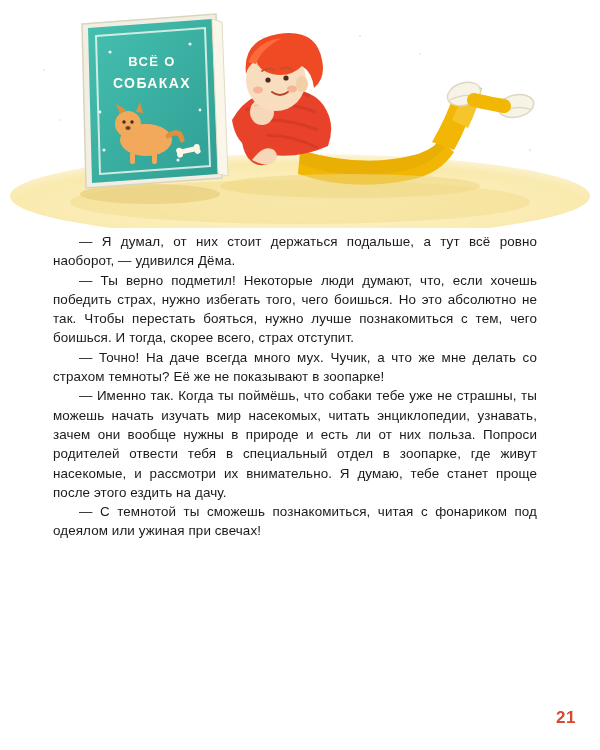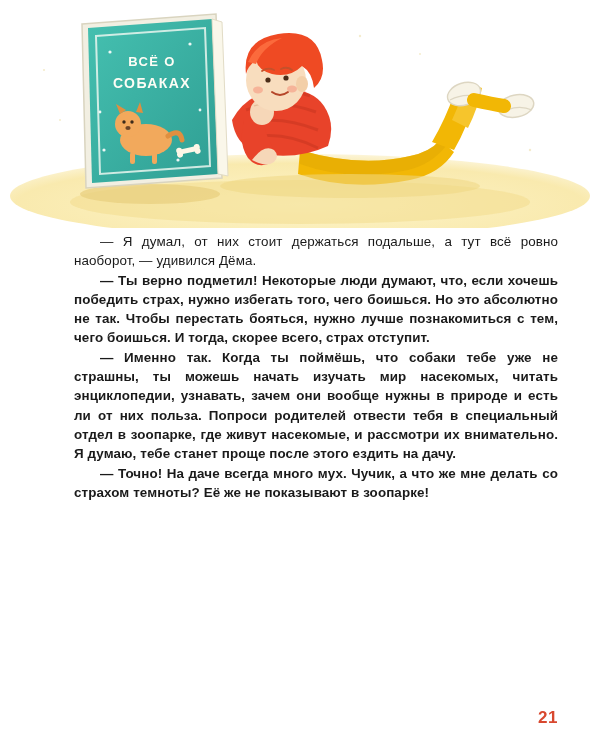--- a/index.html
+++ b/index.html
@@ -28,41 +28,41 @@
     height: 228px;
     overflow: hidden;
     background: #ffffff;
   }
   .illus-svg { display: block; }
 
   
   .text-body {
     position: absolute;
     top: 232px;
-    left: 74px;
+    left: 53px;
     width: 484px;
   }
   .para {
     margin: 0 0 0 0;
     font-family: "Liberation Sans", sans-serif;
     font-size: 13.4px;
     line-height: 19.3px;
     color: #1a1a1a;
     text-align: justify;
     text-indent: 26px;
     letter-spacing: 0.1px;
     -webkit-hyphens: manual;
     hyphens: manual;
   }
-  .para + .para { margin-top: 0px; font-weight: bold; }
+  .para + .para { margin-top: 0px; }
 
   
   .page-number {
     position: absolute;
-    right: 42px;
+    right: 24px;
     bottom: 22px;
     font-family: "Liberation Sans", sans-serif;
     font-size: 17px;
     font-weight: bold;
     color: #d8482f;
     letter-spacing: 0.5px;
   }
 </style>
 </head>
 <body>
@@ -188,19 +188,20 @@
         <circle cx="530" cy="150" r="1.2"></circle>
         <circle cx="60" cy="120" r="1"></circle>
         <circle cx="44" cy="70" r="1.1"></circle>
       </g>
     </svg>
   </div>
 
   <div class="text-body">
     <p class="para">— Я думал, от них стоит держаться подальше, а тут всё ровно наоборот, — удивился Дёма.</p>
     <p class="para">— Ты верно подметил! Некоторые люди думают, что, если хочешь победить страх, нужно избегать того, чего боишься. Но это абсолютно не так. Чтобы перестать бояться, нужно лучше познакомиться с тем, чего боишься. И тогда, скорее всего, страх отступит.</p>
+    <p class="para">— Точно! На даче всегда много мух. Чучик, а что же мне делать со страхом темноты? Её же не показывают в зоопарке!</p>
     <p class="para">— Именно так. Когда ты поймёшь, что собаки тебе уже не страшны, ты можешь начать изучать мир насекомых, читать энциклопедии, узнавать, зачем они вообще нужны в природе и есть ли от них польза. Попроси родителей отвести тебя в специальный отдел в зоопарке, где живут насекомые, и рассмотри их внимательно. Я думаю, тебе станет проще после этого ездить на дачу.</p>
-    <p class="para">— Точно! На даче всегда много мух. Чучик, а что же мне делать со страхом темноты? Её же не показывают в зоопарке!</p>
+    <p class="para">— С темнотой ты сможешь познакомиться, читая с фонариком под одеялом или ужиная при свечах!</p>
   </div>
 
   <div class="page-number">21</div>
 
 </div>
 
 </body></html>

